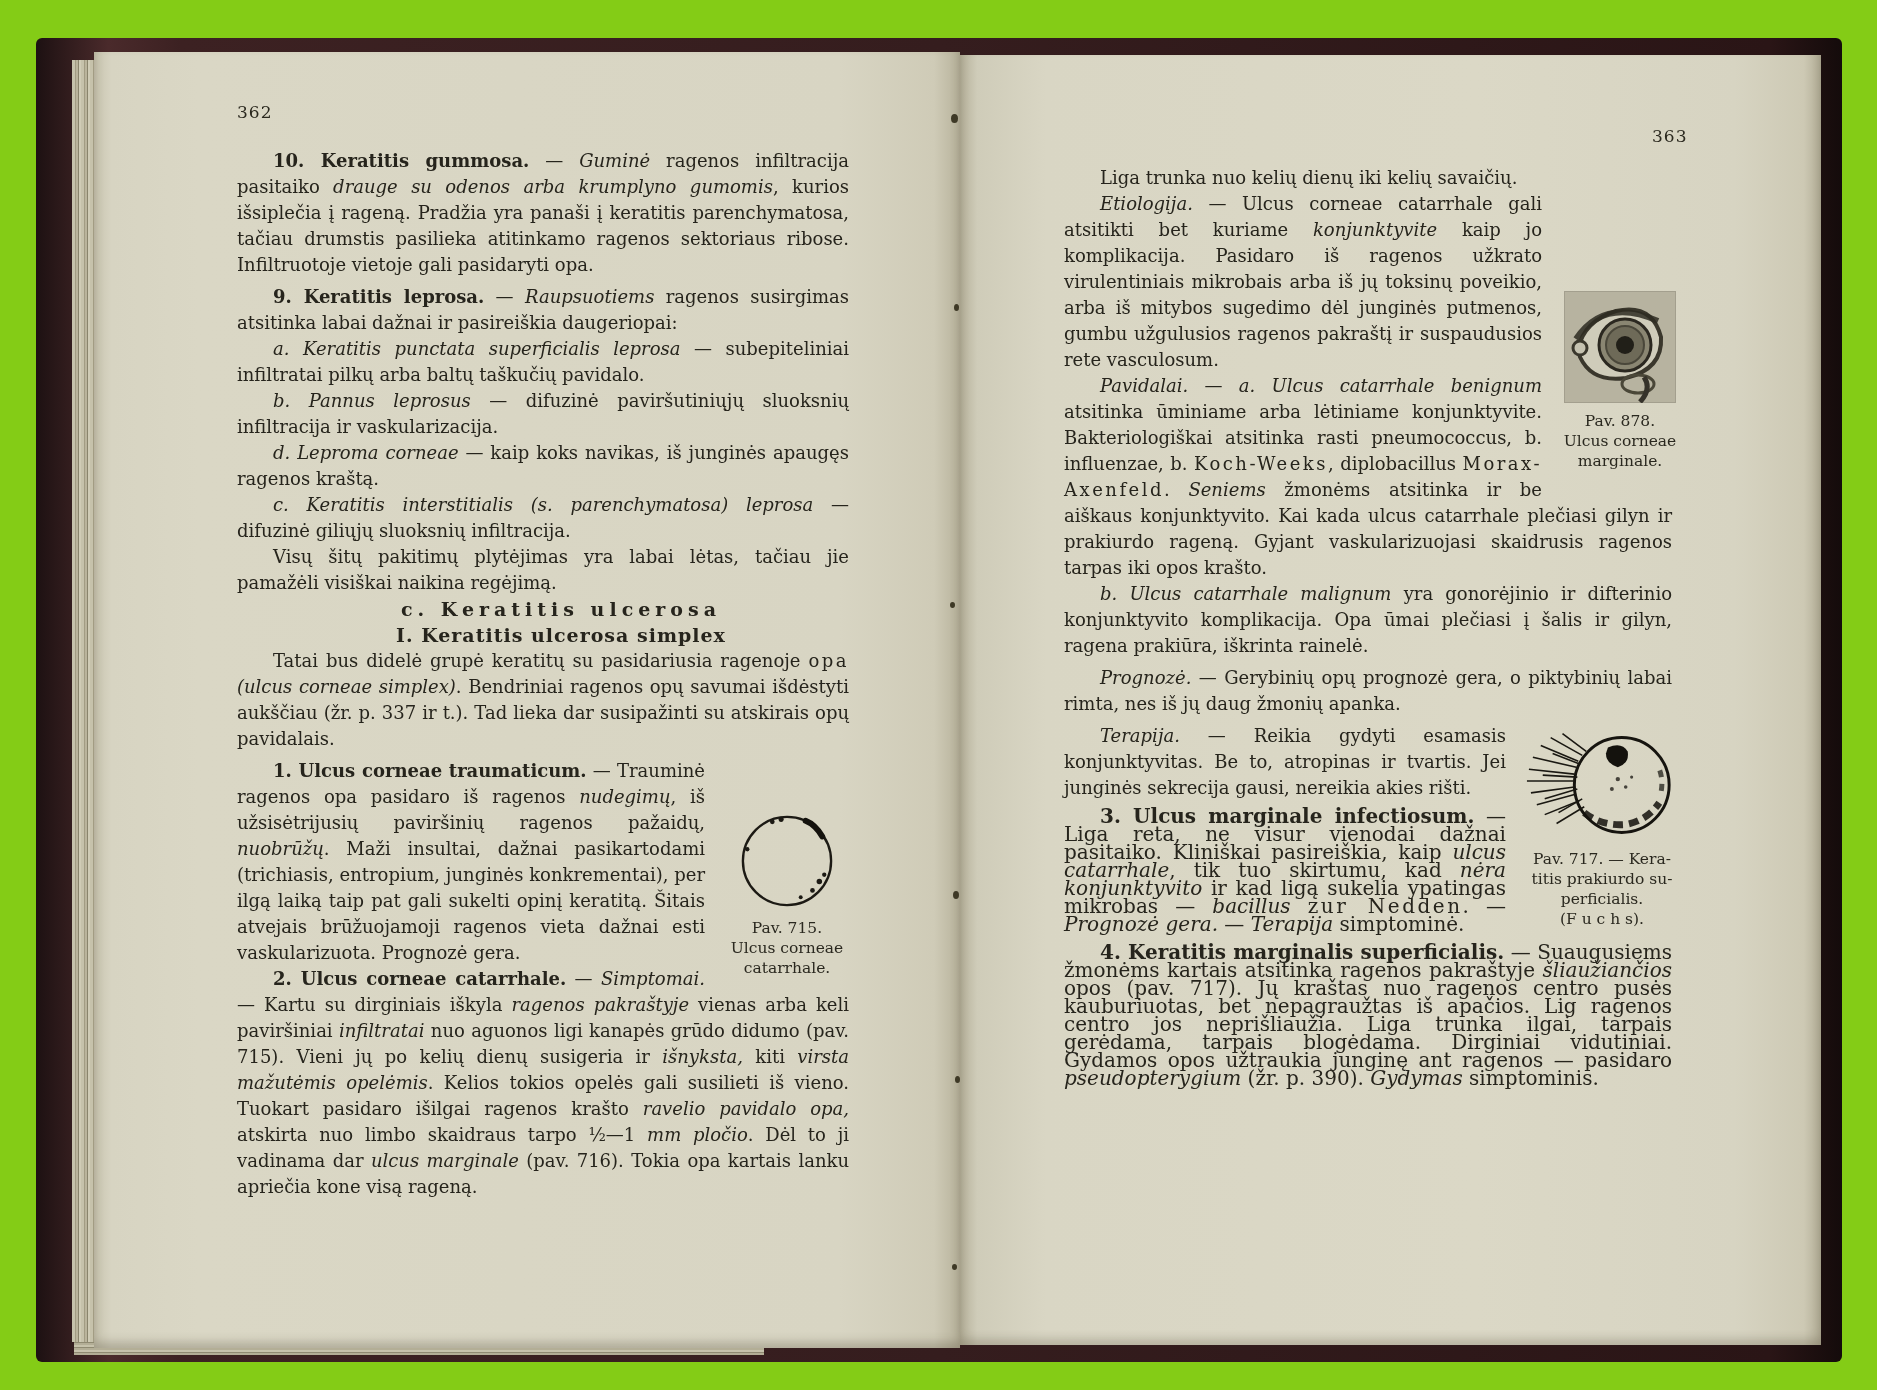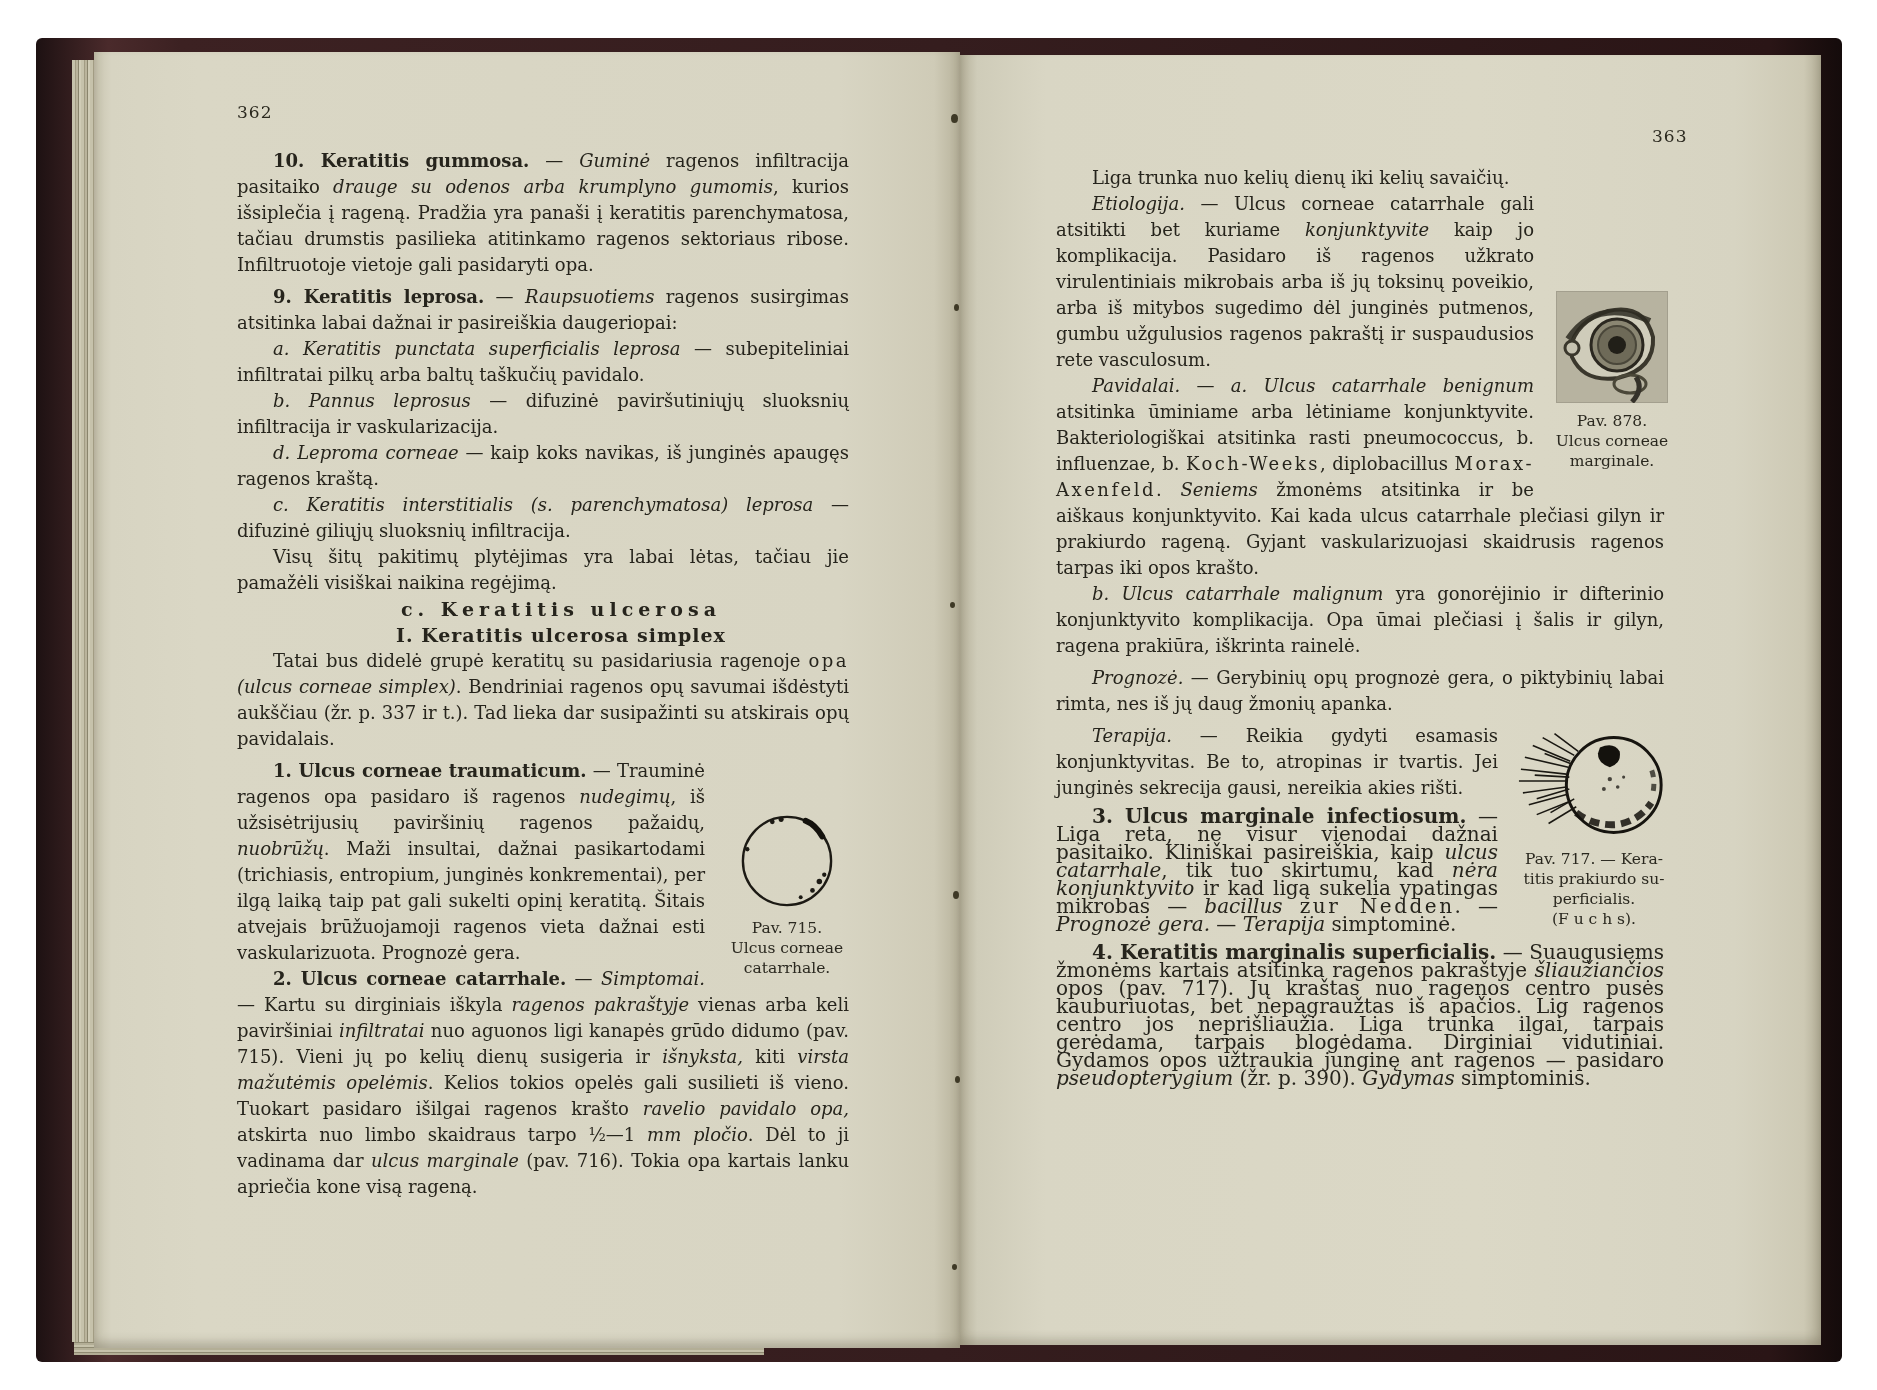--- a/index.html
+++ b/index.html
@@ -1,35 +1,35 @@
 <!DOCTYPE html>
 <html><head>
 <meta charset="utf-8">
 <style>
   html,body{margin:0;padding:0;background:#000;}
-  .stage{position:relative;width:1877px;height:1390px;background:#ffffff;overflow:hidden;
+  .stage{position:relative;width:1877px;height:1390px;background:#84cc16;overflow:hidden;
          font-family:"DejaVu Serif", serif;color:#26241c;}
   .cover{position:absolute;left:36px;top:38px;width:1806px;height:1324px;border-radius:6px;
          background:linear-gradient(90deg,#1d1112,#4a2a2b 4%,#3c2122 8%,#351d1e 50%,#2a1516 96%,#140b0b);}
   .stack-left{position:absolute;left:72px;top:60px;width:26px;height:1282px;
          background:repeating-linear-gradient(90deg,#c6c2ab 0 3px,#a29c83 3px 4px,#bab49c 4px 6px,#8a856d 6px 7px,#d0ccb6 7px 9px);}
   .stack-bottom{position:absolute;left:74px;top:1342px;width:690px;height:13px;
          background:repeating-linear-gradient(0deg,#b3ae96 0 2px,#8f8a72 2px 3px,#c6c2ab 3px 5px);}
   .page{position:absolute;}
   .page.left{left:94px;top:52px;width:866px;height:1296px;
          background:linear-gradient(90deg,#c8c4af 0,#d7d4c2 2%,#dad7c5 12%,#d8d5c3 86%,#cfcbb7 97%,#b7b29b 100%);
          box-shadow:inset 0 -6px 10px rgba(60,50,30,.25);}
   .page.right{left:960px;top:55px;width:861px;height:1290px;
          background:linear-gradient(90deg,#b5b099 0,#cfccb9 2%,#d9d6c4 10%,#dbd8c6 60%,#d7d4c2 90%,#cdc9b4 98%,#b1ac95 100%);
          box-shadow:inset 0 -6px 10px rgba(60,50,30,.22);}
   .speck{position:absolute;background:#3e3926;border-radius:50%;}
   .pagenum{position:absolute;font-size:17px;letter-spacing:1px;color:#2b291f;}
   .col{position:absolute;text-align:justify;font-size:18px;line-height:26px;}
   .col.cleft{left:143px;top:96px;width:612px;}
-  .col.cright{left:96px;top:110px;width:608px;}
+  .col.cright{left:104px;top:110px;width:608px;}
   .col p{margin:0;text-indent:36px;}
   .seg-b{font-weight:bold;}
   .seg-i{font-style:italic;}
   .seg-sp{letter-spacing:2.5px;}
   .h1{text-align:center;font-weight:bold;letter-spacing:5px;font-size:19px;margin:16px 0 0 0;text-indent:0;}
   .h2{text-align:center;font-weight:bold;letter-spacing:1px;font-size:19px;margin:17px 0 18px 0;text-indent:0;}
   .small{font-size:20px;line-height:18px;}
   .gap-top{margin-top:6px !important;}
   .fig{float:right;text-align:center;color:#2a281f;}
   .fig .cap{font-size:15.5px;line-height:20px;text-indent:0 !important;}

